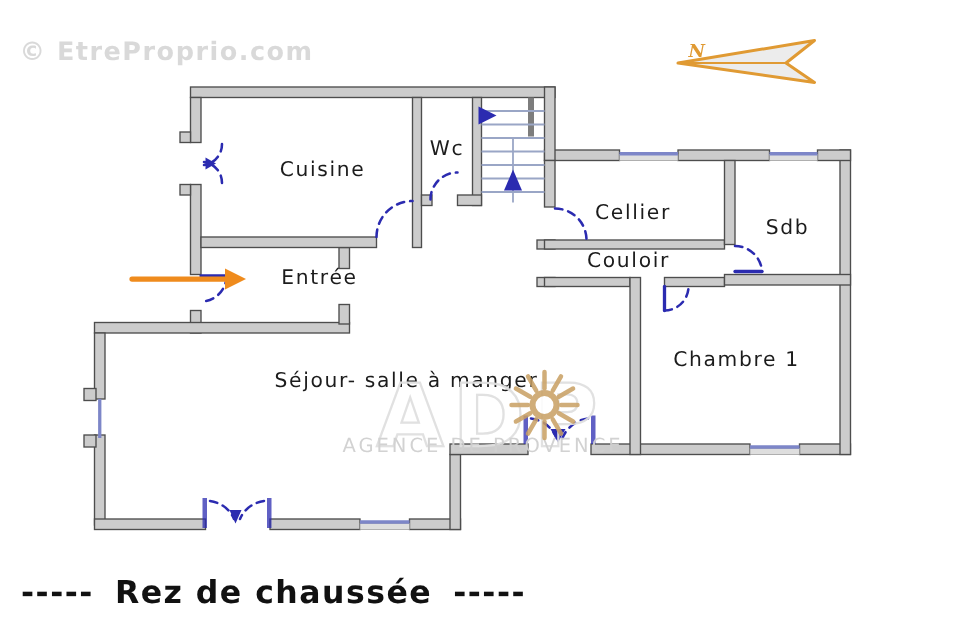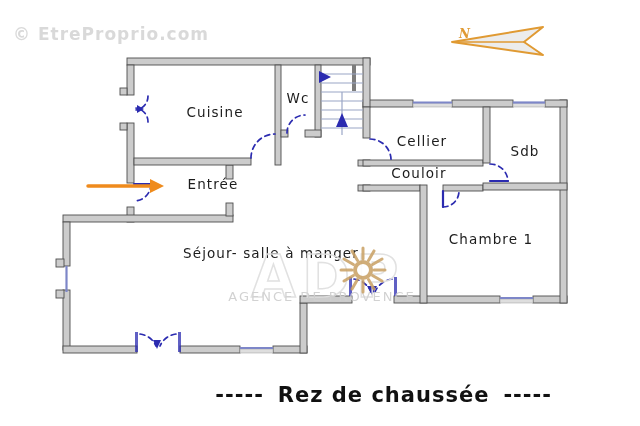--- a/index.html
+++ b/index.html
@@ -29,21 +29,21 @@
   .agency{font-family:"DejaVu Sans",sans-serif;font-size:13px;letter-spacing:2px;
         fill:#d0d0d0;text-anchor:middle;}
   .north-label{font-family:"DejaVu Serif",serif;font-size:12px;font-weight:bold;
         font-style:italic;fill:var(--compass_orange);}
   .compass-dart{fill:#ececec;stroke:var(--compass_orange);stroke-width:2;stroke-linejoin:round;}
   .compass-line{stroke:var(--compass_orange);stroke-width:1.4;}
   .oarrow{stroke:var(--arrow_orange);stroke-width:3.5;stroke-linecap:round;}
   .oarrow-head{fill:var(--arrow_orange);stroke:none;}
   .sunray{stroke:var(--sun_tan);stroke-width:3;stroke-linecap:round;}
   .suncore{fill:#ffffff;stroke:var(--sun_tan);stroke-width:4;}
-  .title{position:absolute;top:383px;left:0;width:566px;text-align:right;
+  .title{position:absolute;top:383px;left:0;width:566px;text-align:left;
         font-family:"DejaVu Sans",sans-serif;font-size:21px;font-weight:bold;
         letter-spacing:1px;color:var(--title_color);white-space:nowrap;}
   .title .t-dash{margin:0 14px;}
 </style>
 </head>
 <body>
 
 <div class="page">
 
   <svg class="plan-svg" width="640" height="426" viewBox="0 0 640 426">

